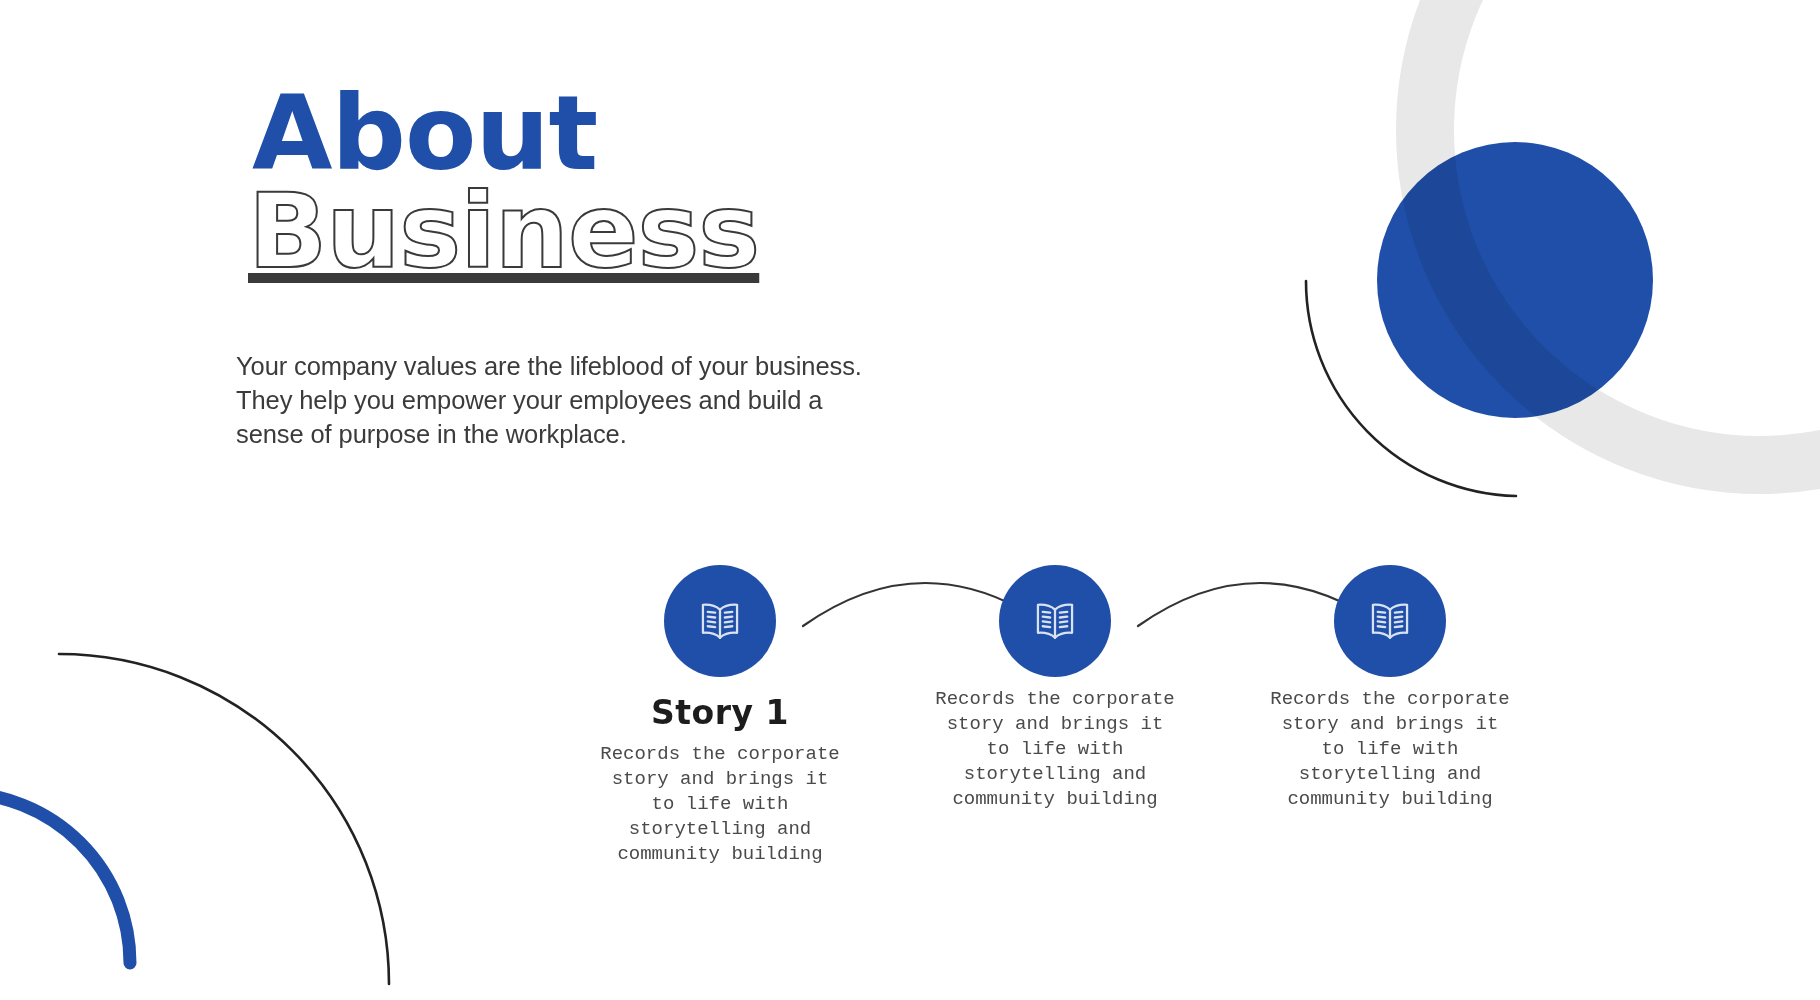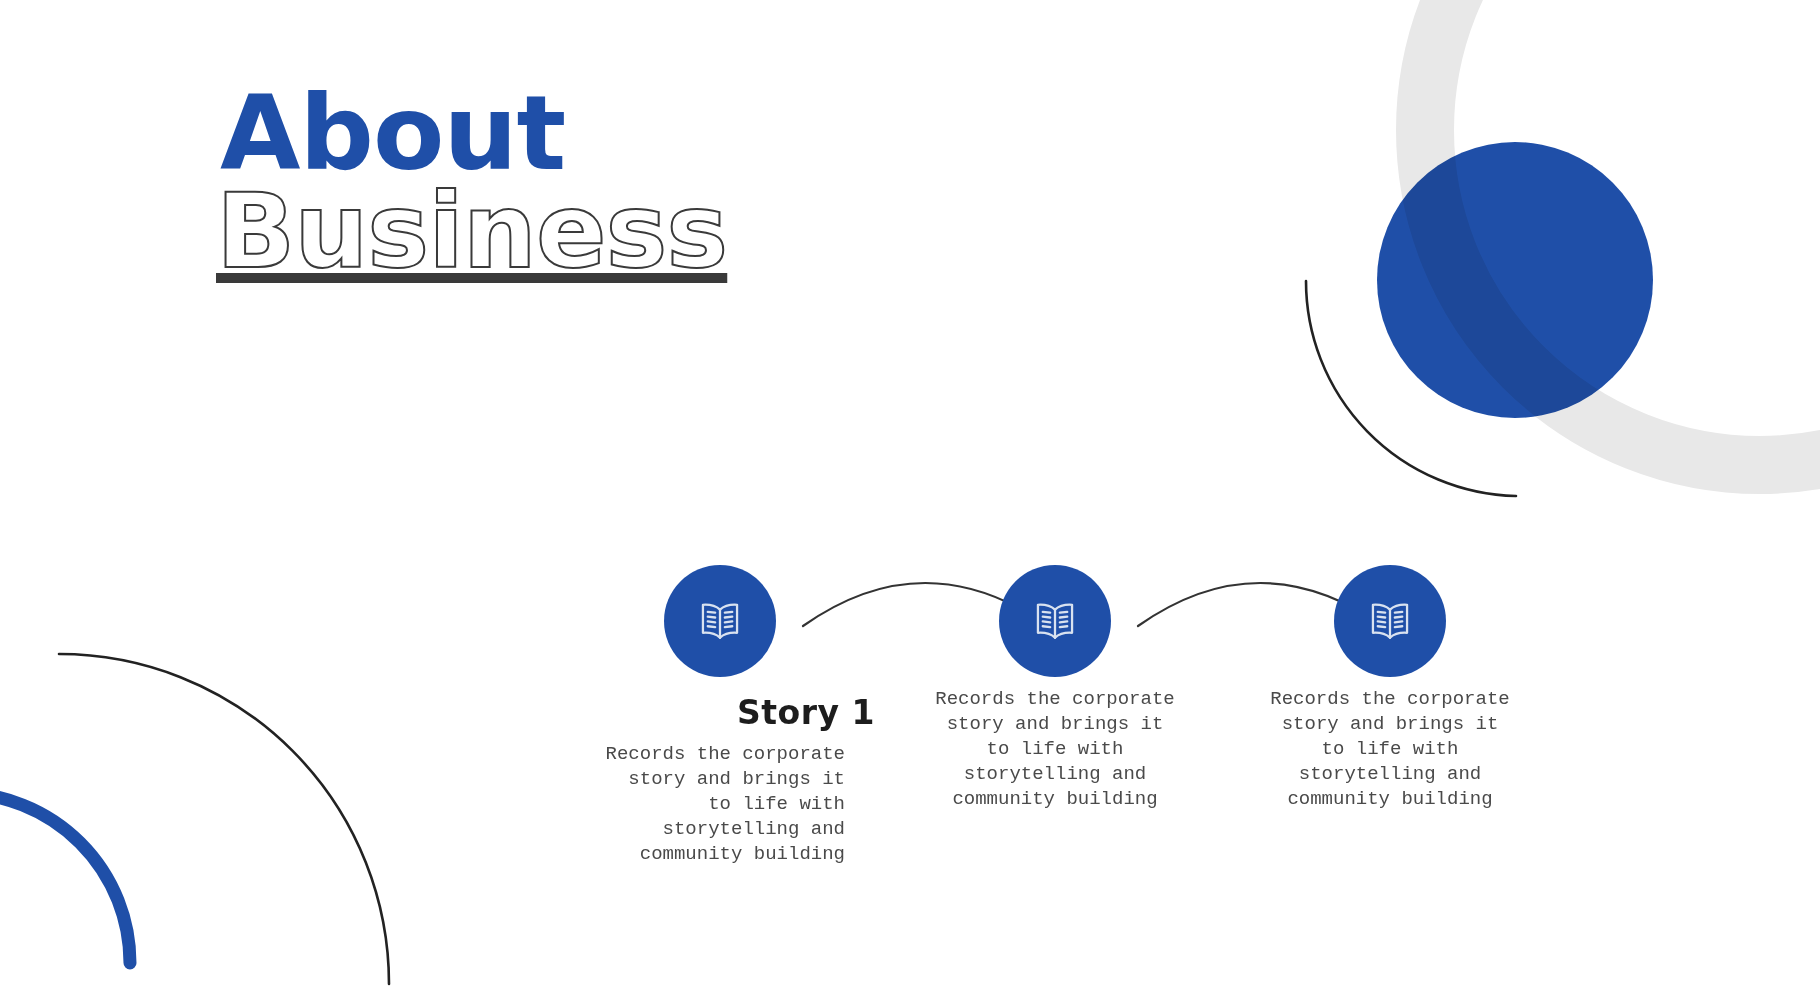--- a/index.html
+++ b/index.html
@@ -27,21 +27,21 @@
     left: 0;
     top: 0;
     width: 1820px;
     height: 1000px;
     pointer-events: none;
   }
 
   
   .heading-block {
     position: absolute;
-    left: 220px;
+    left: 252px;
     top: 86px;
     width: 700px;
   }
   .title-line {
     display: block;
     font-family: "DejaVu Sans", sans-serif;
     font-weight: bold;
     font-size: 104px;
     line-height: 0.92;
     letter-spacing: -1px;
@@ -79,21 +79,21 @@
     top: 565px;
     width: 1010px;
     height: 250px;
   }
   .story {
     position: absolute;
     top: 0;
     width: 310px;
     text-align: center;
   }
-  .story-1 { left: 0; text-align: right; }
+  .story-1 { left: 0; }
   .story-2 { left: 335px; }
   .story-3 { left: 670px; }
 
   .story-badge {
     width: 112px;
     height: 112px;
     border-radius: 50%;
     background: #1f4fa8;
     margin: 0 auto;
     display: flex;
@@ -142,20 +142,21 @@
 
     <path d="M 803 626 Q 925 540 1048 626" fill="none" stroke="#333333" stroke-width="2.2" stroke-linecap="round"></path>
     <path d="M 1138 626 Q 1260 540 1383 626" fill="none" stroke="#333333" stroke-width="2.2" stroke-linecap="round"></path>
   </svg>
 
   <div class="heading-block">
     <span class="title-line title-solid">About</span>
     <span class="title-line title-outline">Business</span>
   </div>
 
+  <p class="body-copy">Your company values are the lifeblood of your business. They help you empower your employees and build a sense of purpose in the workplace.</p>
 
   <div class="stories">
 
     <div class="story story-1">
       <div class="story-badge">
         <svg viewBox="0 0 64 64" xmlns="http://www.w3.org/2000/svg">
           <g fill="none" stroke="#d9e2f0" stroke-width="2.6" stroke-linecap="round" stroke-linejoin="round">
             <path d="M32 19 C27 14.5 20 13 12.5 13.5 L12.5 45.5 C20 45 27 46.5 32 51"></path>
             <path d="M32 19 C37 14.5 44 13 51.5 13.5 L51.5 45.5 C44 45 37 46.5 32 51"></path>
             <path d="M32 19 L32 51"></path>

